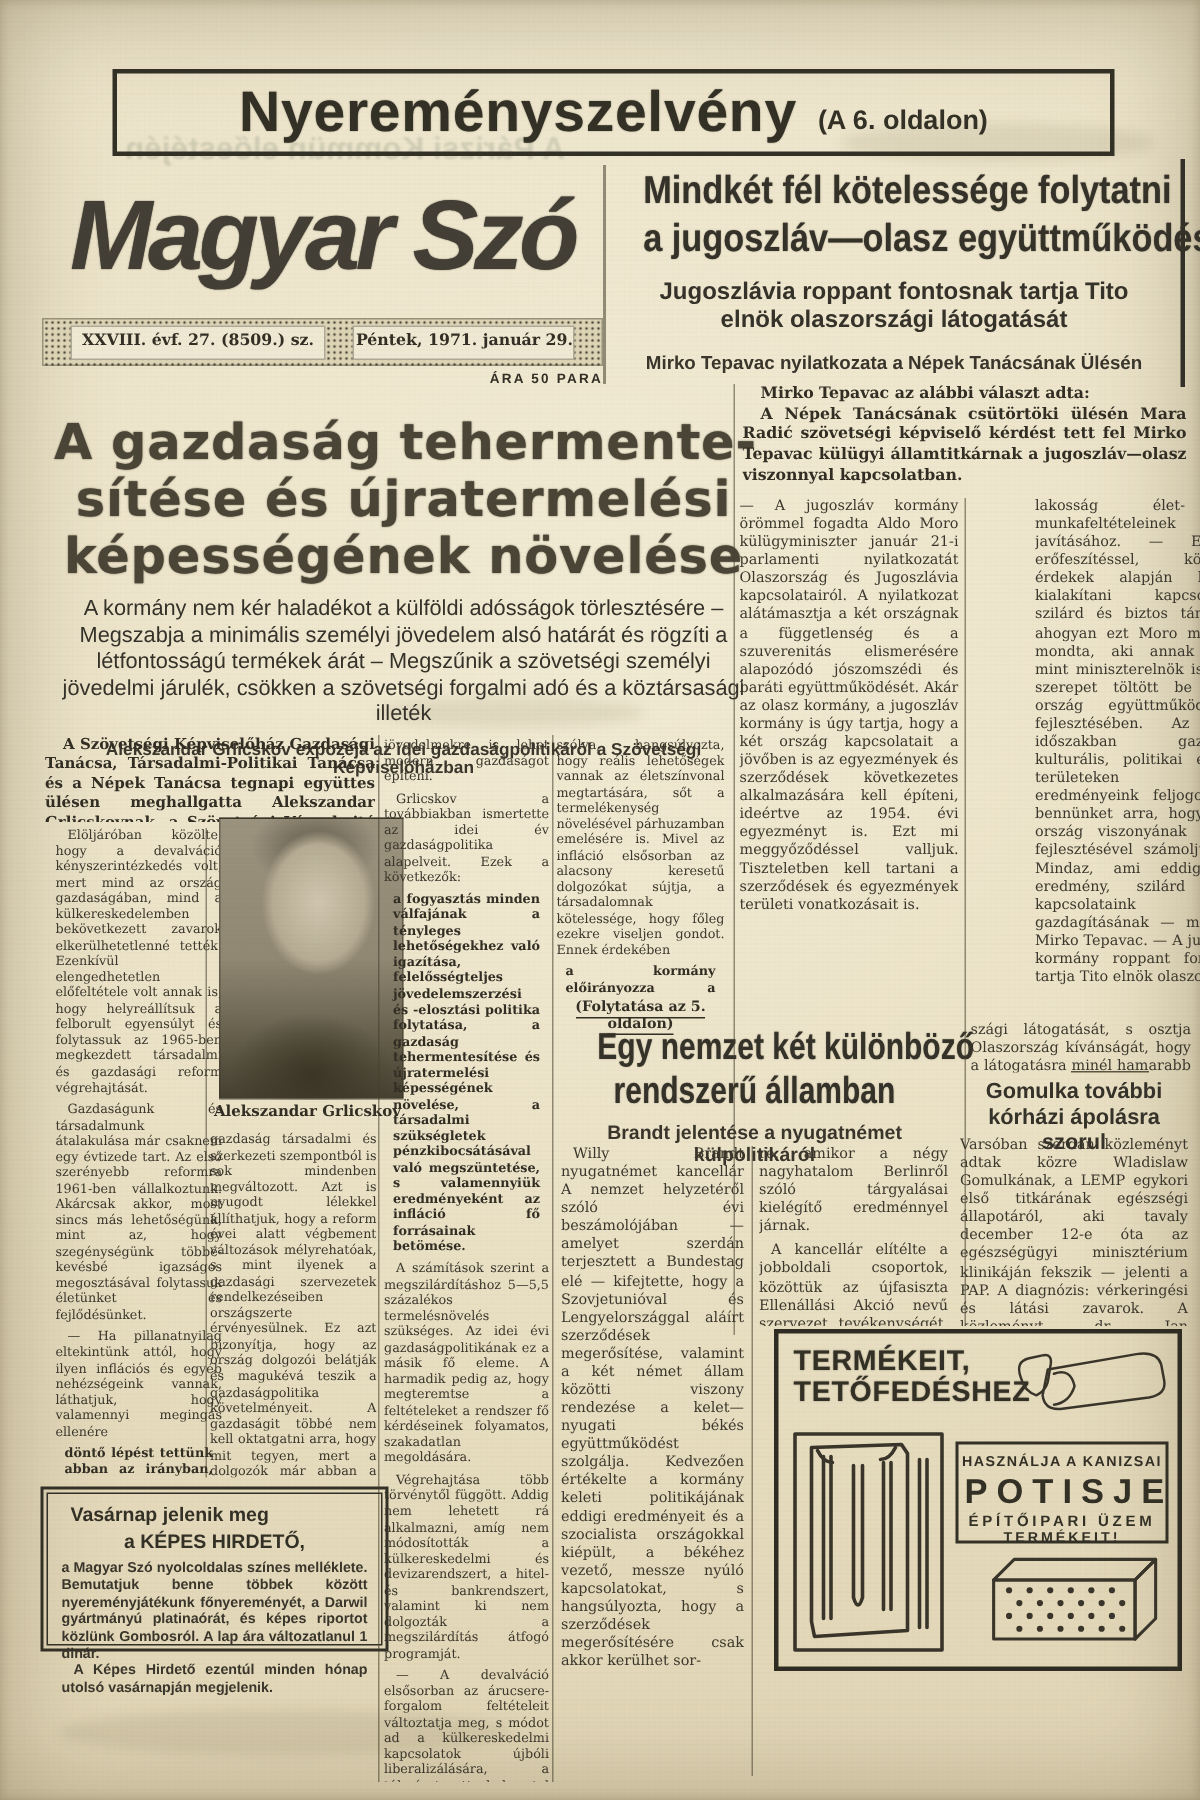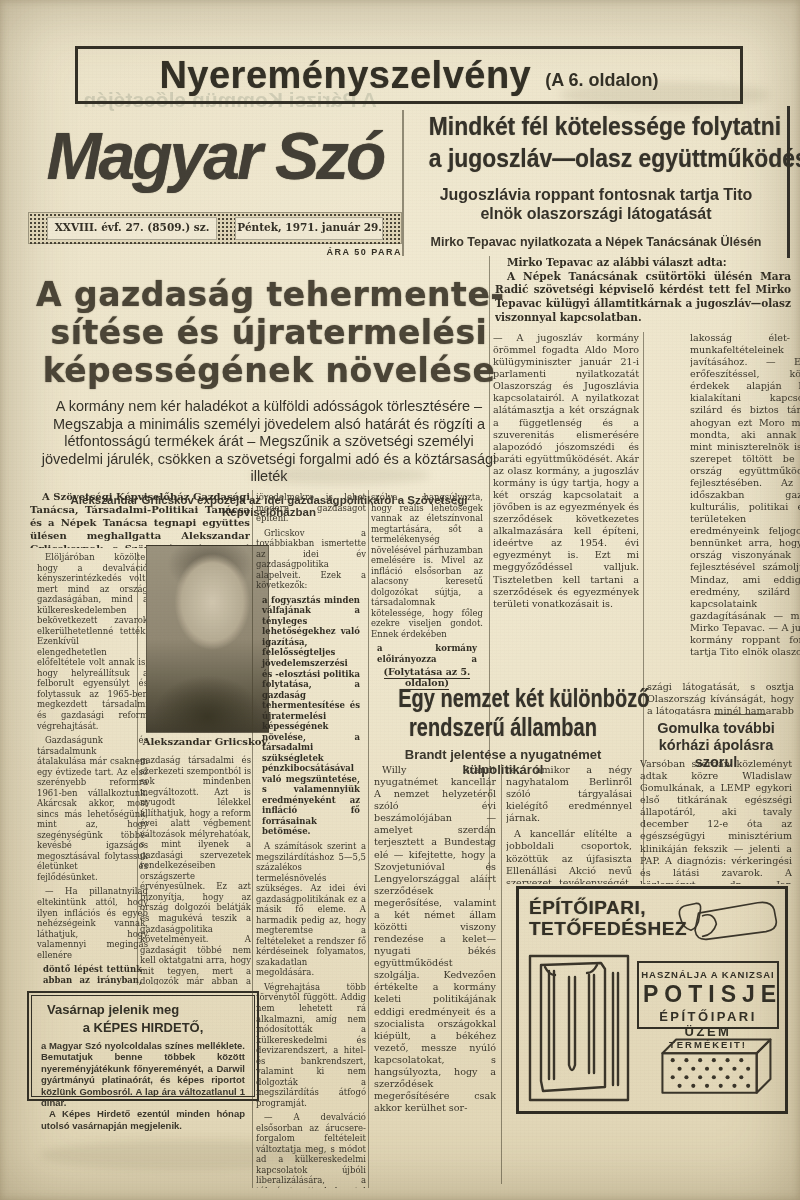--- a/index.html
+++ b/index.html
@@ -75,21 +75,21 @@
   
   .gh{font-family:"Liberation Sans",sans-serif;font-weight:bold;font-size:14.5px;line-height:17px;
     text-align:center;color:#35322a;}
   
   .adbox{border:3px solid #2f2c23;}
   .ad-h{font-family:"Liberation Sans",sans-serif;font-weight:800;font-size:19px;line-height:21px;
     color:#333026;letter-spacing:.5px;text-shadow:0 0 1px rgba(50,45,30,.6);}
   .potisje-box{border:2px solid #333026;text-align:center;font-family:"Liberation Sans",sans-serif;color:#333026;}
   .pt1{font-size:9.5px;font-weight:bold;letter-spacing:1px;margin-top:6px;}
   .pt-brand{font-size:23px;font-weight:800;letter-spacing:6px;margin:1px 0 1px 4px;}
-  .pt2{font-size:13px;font-weight:bold;letter-spacing:2.5px;}
+  .pt2{font-size:10px;font-weight:bold;letter-spacing:2.5px;}
   .pt3{font-size:9.5px;font-weight:bold;letter-spacing:2px;}
   .linedraw{stroke:#3a352a;fill:none;stroke-width:2.4;stroke-linejoin:round;stroke-linecap:round;}
   
   .kepes{border:2px solid #333026;}
   .kepes .inner{position:absolute;inset:2px;border:1px solid #333026;padding:6px 9px 4px;box-sizing:border-box;}
   .k1{font:bold 13px "Liberation Sans",sans-serif;color:#333026;margin:0 0 3px 6px;}
   .k2{font:bold 13px "Liberation Sans",sans-serif;color:#333026;text-align:center;margin:0 0 5px;}
   .kb{font:bold 9.5px/1.2 "Liberation Sans",sans-serif;color:#3a362c;text-align:justify;margin:0;}
   .kb.ind{text-indent:8px;}
 </style>
@@ -202,21 +202,21 @@
   </div>
 
   <div class="abs gh" style="left:640px;top:720px;width:152px;">Gomulka további kórházi ápolásra szorul</div>
   <div class="abs col tcol" style="left:640px;top:758px;width:152px;height:126px;">
     <p class="nf">Varsóban szerdán közleményt adtak közre Wladislaw Gomulkának, a LEMP egykori első titkárának egészségi állapotáról, aki tavaly december 12-e óta az egészségügyi minisztérium klinikáján fekszik — jelenti a PAP. A diagnózis: vérkeringési és látási zavarok. A közleményt dr. Jan Konstrzewski professzor, egészségügyi miniszter és a klinika szakorvosai írták alá.</p>
 
   </div>
 
   <div class="abs adbox" style="left:516px;top:886px;width:266px;height:222px;">
     <div class="abs" style="left:10px;top:8px;width:150px;">
-      <div class="ad-h">ÉPÍTŐIPARI,</div>
+      <div class="ad-h">TERMÉKEIT,</div>
       <div class="ad-h">TETŐFEDÉSHEZ</div>
     </div>
 
     <svg class="abs" style="left:152px;top:2px;width:110px;height:62px;" viewBox="0 0 160 74">
       <path class="linedraw" d="M14 32 Q8 16 22 13 L36 10 Q44 9 43 18 L41 30 Q40 44 29 49 Q17 45 14 32 Z"></path>
       <path class="linedraw" d="M40 24 L126 9 Q146 6 150 19 L153 35 Q155 48 138 51 L54 62 Q37 64 35 49 Z"></path>
       <path class="linedraw" d="M46 28 Q62 22 66 40 Q61 56 46 58"></path>
     </svg>
 
     <svg class="abs" style="left:8px;top:64px;width:104px;height:150px;" viewBox="0 0 104 150">

